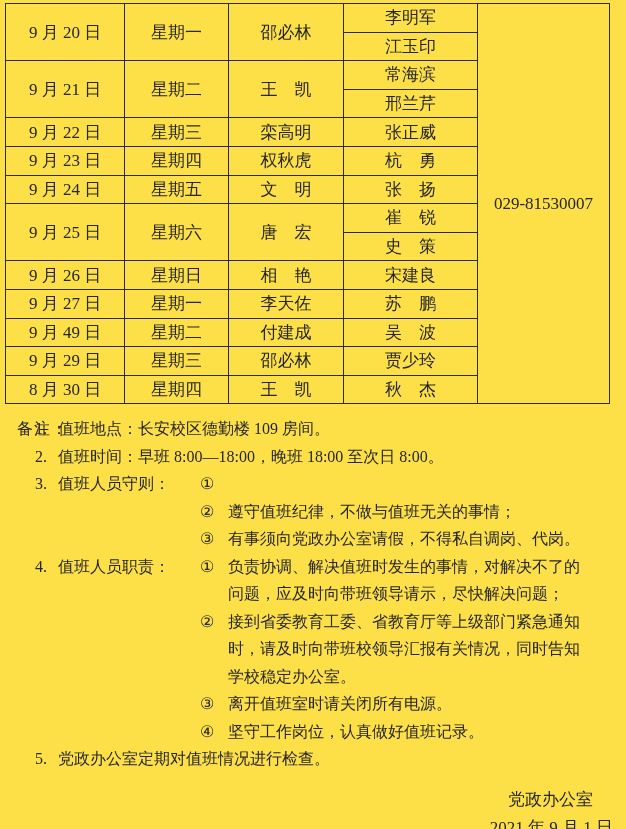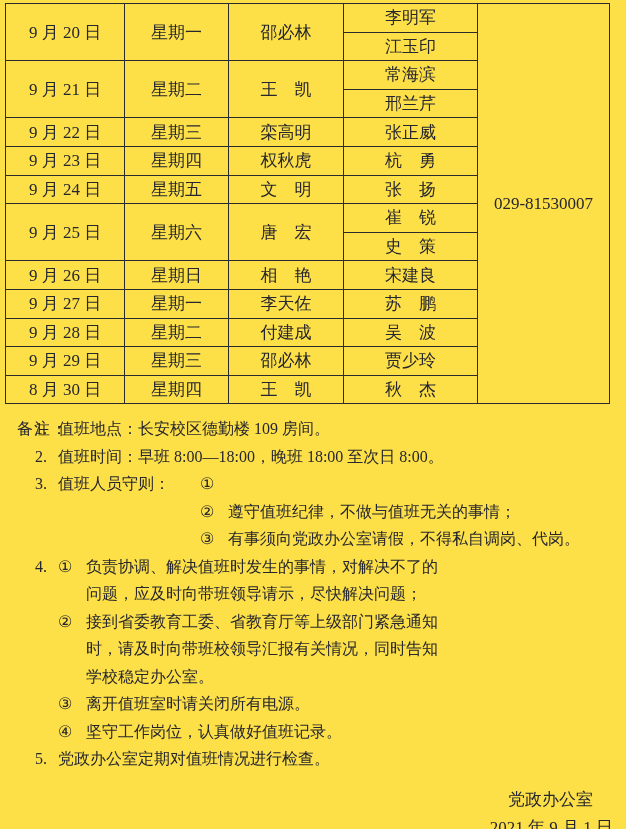--- a/index.html
+++ b/index.html
@@ -139,21 +139,21 @@
           <td rowspan="1">相　艳</td>
           <td rowspan="1">宋建良</td>
         </tr>
         <tr>
           <td rowspan="1">9 月 27 日</td>
           <td rowspan="1">星期一</td>
           <td rowspan="1">李天佐</td>
           <td rowspan="1">苏　鹏</td>
         </tr>
         <tr>
-          <td rowspan="1">9 月 28 日</td>
+          <td rowspan="1">9 月 49 日</td>
           <td rowspan="1">星期二</td>
           <td rowspan="1">付建成</td>
           <td rowspan="1">吴　波</td>
         </tr>
         <tr>
           <td rowspan="1">9 月 29 日</td>
           <td rowspan="1">星期三</td>
           <td rowspan="1">邵必林</td>
           <td rowspan="1">贾少玲</td>
         </tr>
@@ -200,20 +200,21 @@
                 <div class="sub-lines">
                   <div class="sub-line">有事须向党政办公室请假，不得私自调岗、代岗。</div>
                 </div>
               </div>
             </div>
           </div>
         </div>
         <div class="note-item has-subs">
           <span class="note-num">4.</span>
           <div class="note-body">
+            <span class="note-text">值班人员职责：</span>
             <div class="note-subs">
               <div class="note-sub">
                 <span class="sub-mark">①</span>
                 <div class="sub-lines">
                   <div class="sub-line">负责协调、解决值班时发生的事情，对解决不了的</div>
                   <div class="sub-line">问题，应及时向带班领导请示，尽快解决问题；</div>
                 </div>
               </div>
               <div class="note-sub">
                 <span class="sub-mark">②</span>

